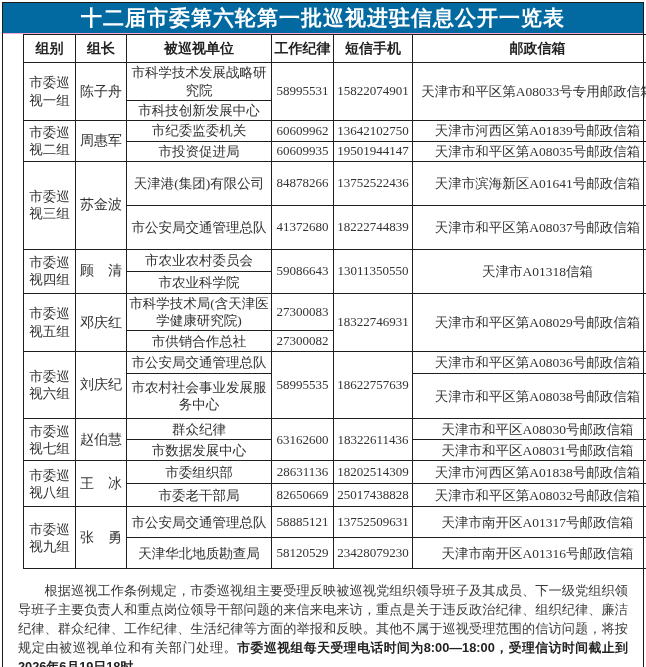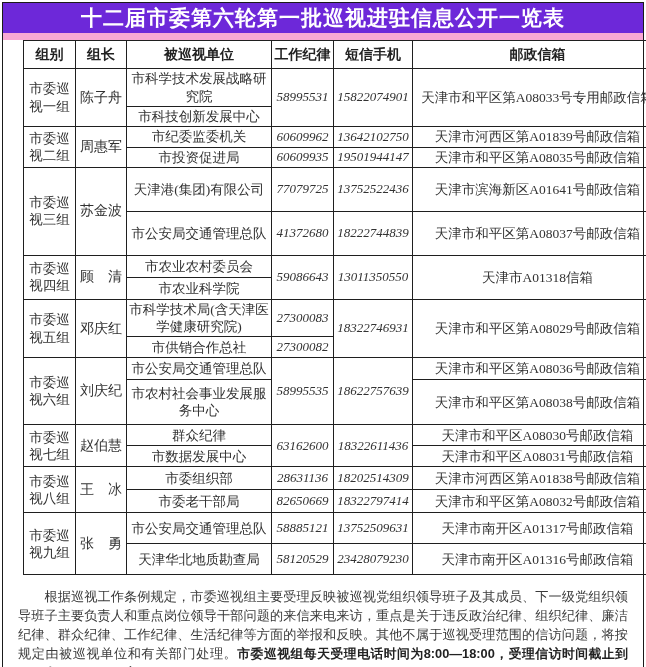--- a/index.html
+++ b/index.html
@@ -1,27 +1,27 @@
 <!DOCTYPE html>
 <html><head>
 <meta charset="utf-8">
 <style>
   html,body{margin:0;padding:0;background:#ffffff;}
   body{width:646px;height:667px;overflow:hidden;
        font-family:"Liberation Serif","DejaVu Serif",serif;color:#323232;}
   .page{width:640px;margin:2px;border:1px solid #1a1a1a;}
   .title{height:30px;display:flex;align-items:center;justify-content:center;
-         background:#6d28d9;color:#ffffff;font-family:"Liberation Sans","DejaVu Sans",sans-serif;
-         font-weight:700;font-size:21px;letter-spacing:1px;border-bottom:7px solid #f9a8d4;}
+         background:#0369a1;color:#ffffff;font-family:"Liberation Sans","DejaVu Sans",sans-serif;
+         font-weight:700;font-size:21px;letter-spacing:1px;border-bottom:1px solid #f9a8d4;}
   table{border-collapse:collapse;width:100%;table-layout:fixed;font-size:14px;margin-left:20px;}
   th,td{border:1px solid #1f1f1f;text-align:center;vertical-align:middle;
         padding:1px 2px;line-height:1.28;overflow:hidden;}
   th{font-family:"Liberation Sans","DejaVu Sans",sans-serif;font-weight:700;
      font-size:14px;color:#222;height:25px;}
-  .c-phone,.c-mobile{font-size:13px;letter-spacing:0;white-space:nowrap;font-style:italic;}
+  .c-phone,.c-mobile{font-size:13px;letter-spacing:0;white-space:nowrap;}
   .c-mail{font-size:13.5px;}
   .c-group,.c-unit{font-size:13.5px;}
   .footer{padding:4px 7px 5px 7px;font-size:13.2px;line-height:19px;
           text-align:justify;color:#3a3a3a;}
   .footer p{margin:8px;text-indent:2em;}
   .fb{font-weight:700;color:#222;font-family:"Liberation Sans","DejaVu Sans",sans-serif;
       font-size:12.8px;}
 </style>
 </head>
 <body>
@@ -74,21 +74,21 @@
       <td class="c-unit">市投资促进局</td>
       <td class="c-phone">60609935</td>
       <td class="c-mobile">19501944147</td>
       <td class="c-mail">天津市和平区第A08035号邮政信箱</td>
     </tr>
 
     <tr style="height:44px">
       <td class="c-group" rowspan="2">市委巡视三组</td>
       <td class="c-leader" rowspan="2">苏金波</td>
       <td class="c-unit">天津港(集团)有限公司</td>
-      <td class="c-phone">77079725</td>
+      <td class="c-phone">84878266</td>
       <td class="c-mobile">13752522436</td>
       <td class="c-mail">天津市滨海新区A01641号邮政信箱</td>
     </tr>
     <tr style="height:44px">
       <td class="c-unit">市公安局交通管理总队</td>
       <td class="c-phone">41372680</td>
       <td class="c-mobile">18222744839</td>
       <td class="c-mail">天津市和平区第A08037号邮政信箱</td>
     </tr>
 
@@ -147,21 +147,21 @@
       <td class="c-group" rowspan="2">市委巡视八组</td>
       <td class="c-leader" rowspan="2">王　冰</td>
       <td class="c-unit">市委组织部</td>
       <td class="c-phone">28631136</td>
       <td class="c-mobile">18202514309</td>
       <td class="c-mail">天津市河西区第A01838号邮政信箱</td>
     </tr>
     <tr style="height:23px">
       <td class="c-unit">市委老干部局</td>
       <td class="c-phone">82650669</td>
-      <td class="c-mobile">18322797414</td>
+      <td class="c-mobile">25017438828</td>
       <td class="c-mail">天津市和平区第A08032号邮政信箱</td>
     </tr>
 
     <tr style="height:31px">
       <td class="c-group" rowspan="2">市委巡视九组</td>
       <td class="c-leader" rowspan="2">张　勇</td>
       <td class="c-unit">市公安局交通管理总队</td>
       <td class="c-phone">58885121</td>
       <td class="c-mobile">13752509631</td>
       <td class="c-mail">天津市南开区A01317号邮政信箱</td>

